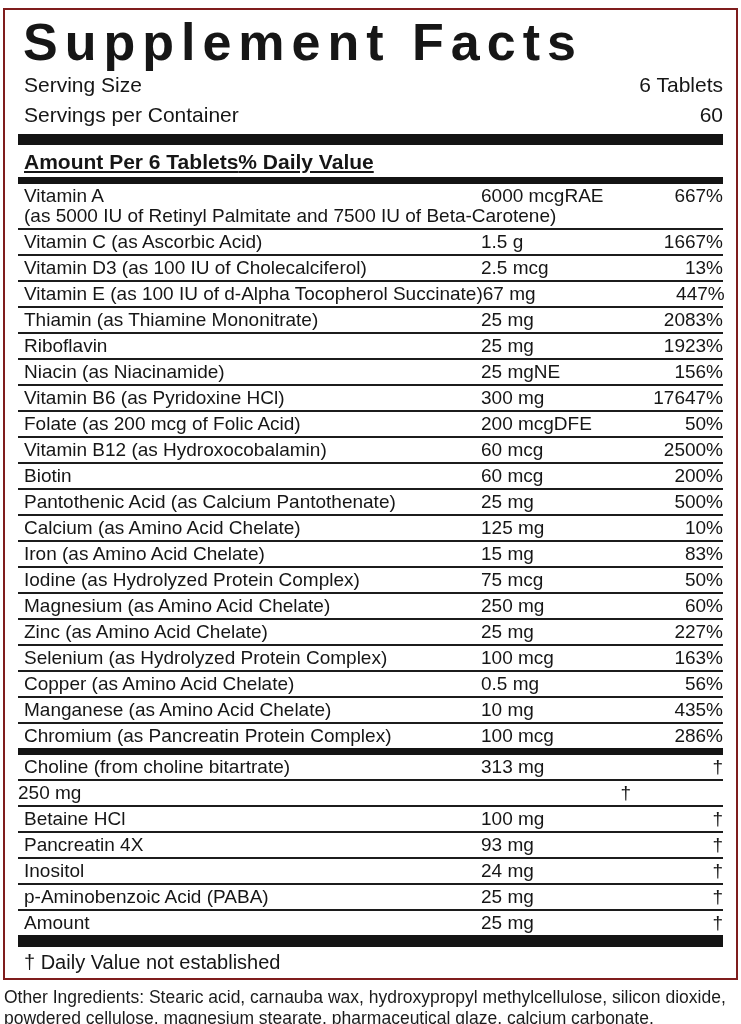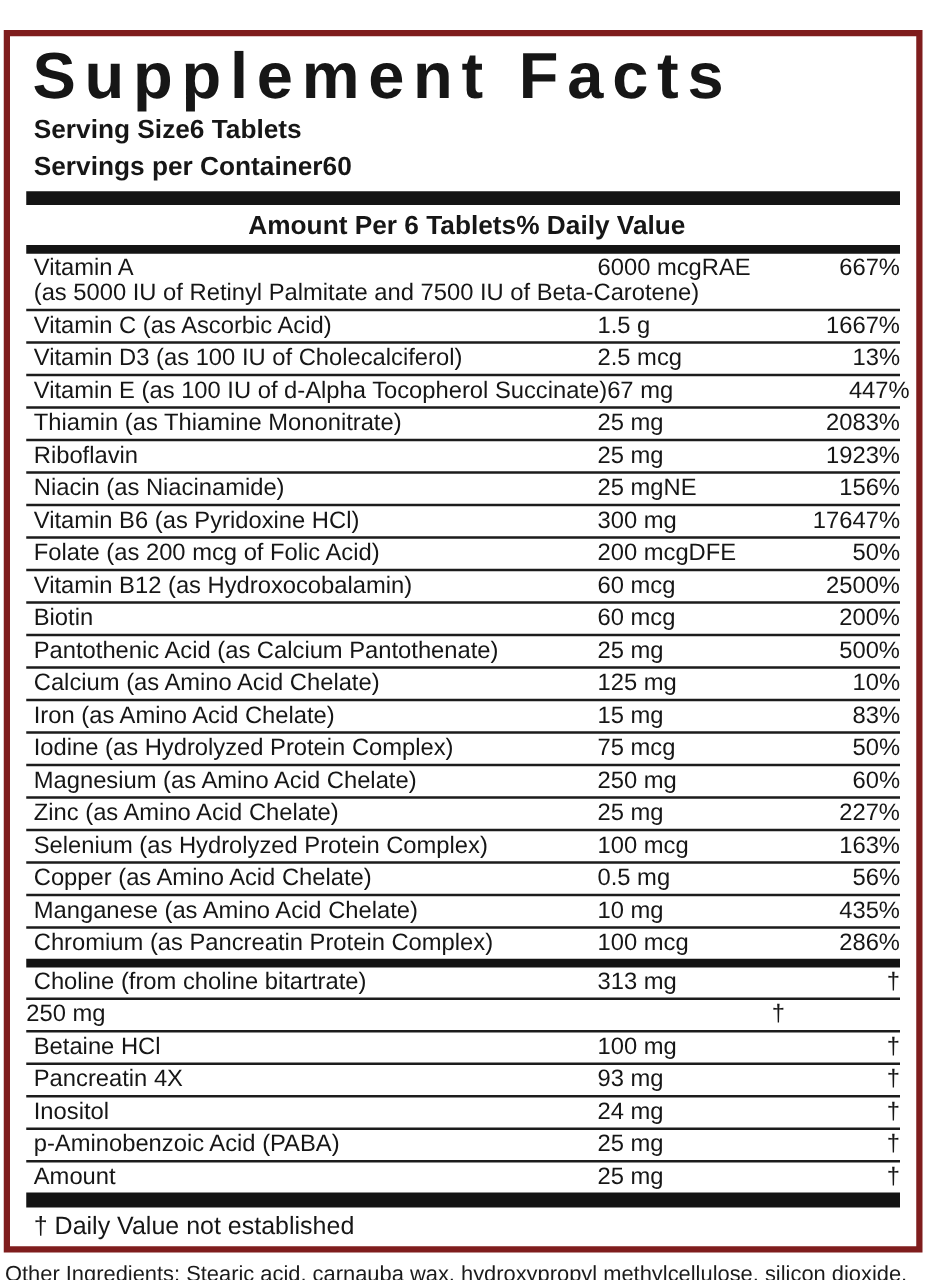--- a/index.html
+++ b/index.html
@@ -5,56 +5,57 @@
   * { box-sizing: border-box; margin: 0; padding: 0; }
   html, body {
     width: 741px;
     background: #ffffff;
     font-family: "Liberation Sans", sans-serif;
     color: #161616;
   }
   .page { width: 741px; height: 1024px; overflow: hidden; }
 
   .label {
-    margin: 24px 3px 7px 3px;
+    margin: 8px 3px 7px 3px;
     width: 735px;
-    border: 5px solid #7f1d1d;
+    border: 2px solid #7f1d1d;
     background: #fff;
     padding: 5px 13px 0 13px;
   }
 
   .title {
     font-size: 52px;
     font-weight: bold;
     letter-spacing: 7px;
     line-height: 1.05;
     padding-left: 5px;
     white-space: nowrap;
   }
 
   .serving-row {
     display: flex;
+    justify-content: space-between;
     font-size: 21px;
     line-height: 30px;
     padding-left: 6px;
-    font-weight: bold;
   }
 
   .bar { background: #141414; width: 100%; }
   .bar-thick  { height: 11px; margin-top: 4px; }
   .bar-med    { height: 7px; }
   .bar-xthick { height: 12px; }
 
   .col-header {
     display: flex;
-    justify-content: center;
+    justify-content: flex-start;
     font-weight: bold;
     font-size: 21px;
     line-height: 23px;
     padding: 5px 0 4px 6px;
+    text-decoration: underline;
   }
 
   .table .row {
     display: grid;
     grid-template-columns: 1fr 150px 92px;
     font-size: 19px;
     line-height: 20px;
     padding: 2px 0 2px 0;
     border-top: 2px solid #1c1c1c;
   }

